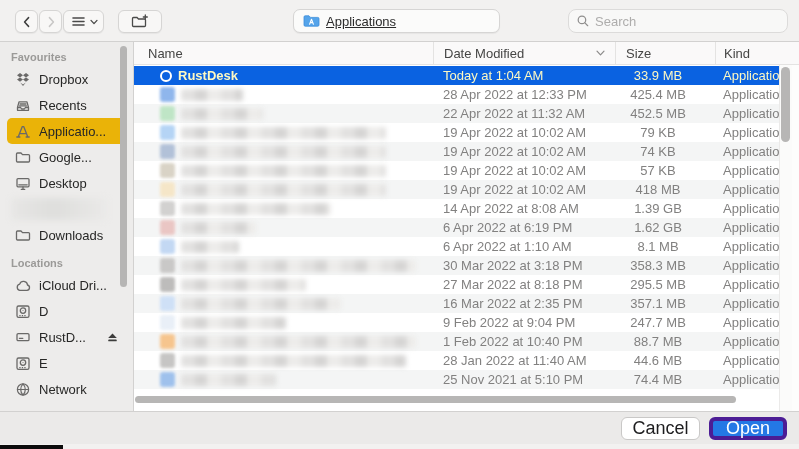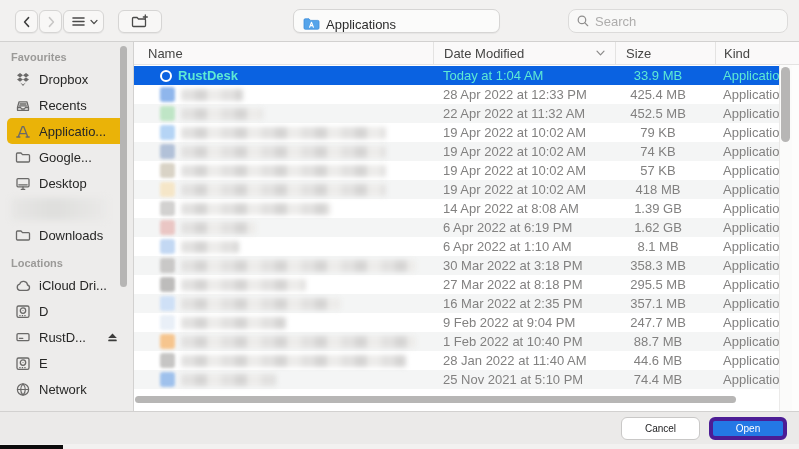--- a/index.html
+++ b/index.html
@@ -11,22 +11,22 @@
     border-bottom:1px solid #d2d1d0;box-sizing:border-box;}
   .tbtn{position:absolute;top:10px;height:23px;background:#f8f7f6;border:1px solid #d6d5d4;
     border-radius:6px;box-shadow:0 1px 1px rgba(0,0,0,.05);display:flex;align-items:center;
     justify-content:center;box-sizing:border-box;cursor:default;}
   #btn-back{left:15px;width:23px;}
   #btn-forward{left:39px;width:23px;}
   #btn-view{left:63px;width:41px;gap:3px;}
   #btn-newfolder{left:118px;width:44px;}
   .dropdown{position:absolute;left:293px;top:9px;width:207px;height:24px;background:#fbfbfa;
     border:1px solid #d6d5d4;border-radius:7px;box-shadow:0 1px 1px rgba(0,0,0,.05);
-    display:flex;align-items:flex-end;gap:6px;padding:0 8px;box-sizing:border-box;
-    font-size:13px;color:#2c2c2c;}
+    display:flex;align-items:center;gap:6px;padding:0 8px;box-sizing:border-box;
+    font-size:13px;color:#2c2c2c;text-decoration:underline;}
   .dropdown .updown{margin-left:auto;display:flex;}
   .searchbox{position:absolute;left:568px;top:9px;width:220px;height:24px;background:#f8f8f7;
     border:1px solid #dcdbda;border-radius:8px;display:flex;align-items:center;gap:5px;
     padding:0 7px;box-sizing:border-box;}
   .searchbox input{border:none;background:transparent;outline:none;width:100%;
     font:13px "Liberation Sans",sans-serif;color:#be185d;padding:0;}
   .searchbox input::placeholder{color:#aeadac;}
 
   
   .sidebar{position:absolute;left:0;top:42px;width:134px;height:369px;background:#edeceb;
@@ -49,21 +49,21 @@
     border-bottom:1px solid #e4e3e2;display:flex;font-size:13px;color:#454544;box-sizing:border-box;}
   .hcell{display:flex;align-items:center;box-sizing:border-box;}
   .hcell.hname{width:299px;padding-left:14px;flex:none;}
   .hcell.hdate{width:182px;flex:none;border-left:1px solid #e4e3e2;padding:0 10px;
     justify-content:space-between;}
   .hcell.hsize{width:100px;flex:none;border-left:1px solid #e4e3e2;padding-left:10px;}
   .hcell.hkind{flex:1;border-left:1px solid #e4e3e2;padding-left:8px;}
   .rows{position:absolute;left:0;top:24px;width:100%;}
   .row{display:flex;align-items:center;height:19px;font-size:13px;color:#828180;}
   .row:nth-child(odd){background:#f4f5f5;}
-  .row.selected{background:#0a62e1;color:#5eead4;}
+  .row.selected{background:#0a62e1;color:#fef9c3;}
   .cell-name{width:299px;flex:none;display:flex;align-items:center;gap:6px;
     padding-left:26px;box-sizing:border-box;}
   .row.selected .cell-name{font-weight:700;}
   .cell-date{width:182px;flex:none;padding-left:10px;box-sizing:border-box;white-space:nowrap;}
   .cell-size{width:100px;flex:none;text-align:center;padding-right:14px;box-sizing:border-box;}
   .cell-kind{flex:1;padding-left:8px;box-sizing:border-box;white-space:nowrap;overflow:hidden;}
   .ring{width:12px;height:12px;border:2.5px solid #fff;border-radius:50%;box-sizing:border-box;
     flex:none;}
   .blur-icon{width:15px;height:15px;border-radius:3px;filter:blur(1.8px);flex:none;}
   .blur-bar{height:12px;border-radius:2px;filter:blur(2.4px);
@@ -73,21 +73,21 @@
   .vscroll-thumb{position:absolute;right:9px;top:25px;width:9px;height:75px;border-radius:4.5px;
     background:#b7b6b5;}
   .edge-strip{position:absolute;right:0;top:23px;bottom:0;width:7px;background:#fdfdfc;}
   .hscroll-thumb{position:absolute;left:1px;bottom:8px;width:601px;height:7px;border-radius:3.5px;
     background:#b7b6b5;}
 
   
   .footer{position:absolute;left:0;top:411px;width:799px;height:33px;background:#ebeae9;
     border-top:1px solid #d2d1d0;box-sizing:border-box;display:flex;align-items:center;
     justify-content:flex-end;gap:9px;padding:0 12px;}
-  .btn{height:23px;border-radius:6px;font-size:10px;display:flex;align-items:center;
+  .btn{height:23px;border-radius:6px;font-size:18px;display:flex;align-items:center;
     justify-content:center;box-sizing:border-box;cursor:default;}
   .btn.cancel{width:79px;background:#ffffff;border:1px solid #c9c8c7;color:#1d1d1f;}
   .btn.open{width:78px;background:#2478e5;border:4px solid #4c1d95;color:#fff;}
   .bottom-strip{position:absolute;left:0;top:444px;width:799px;height:5px;background:#f2f1f0;}
   .black-bar{position:absolute;left:0;bottom:0;width:63px;height:4px;background:#0b0b0b;}
 </style>
 </head>
 <body>
 
 <div class="window">

